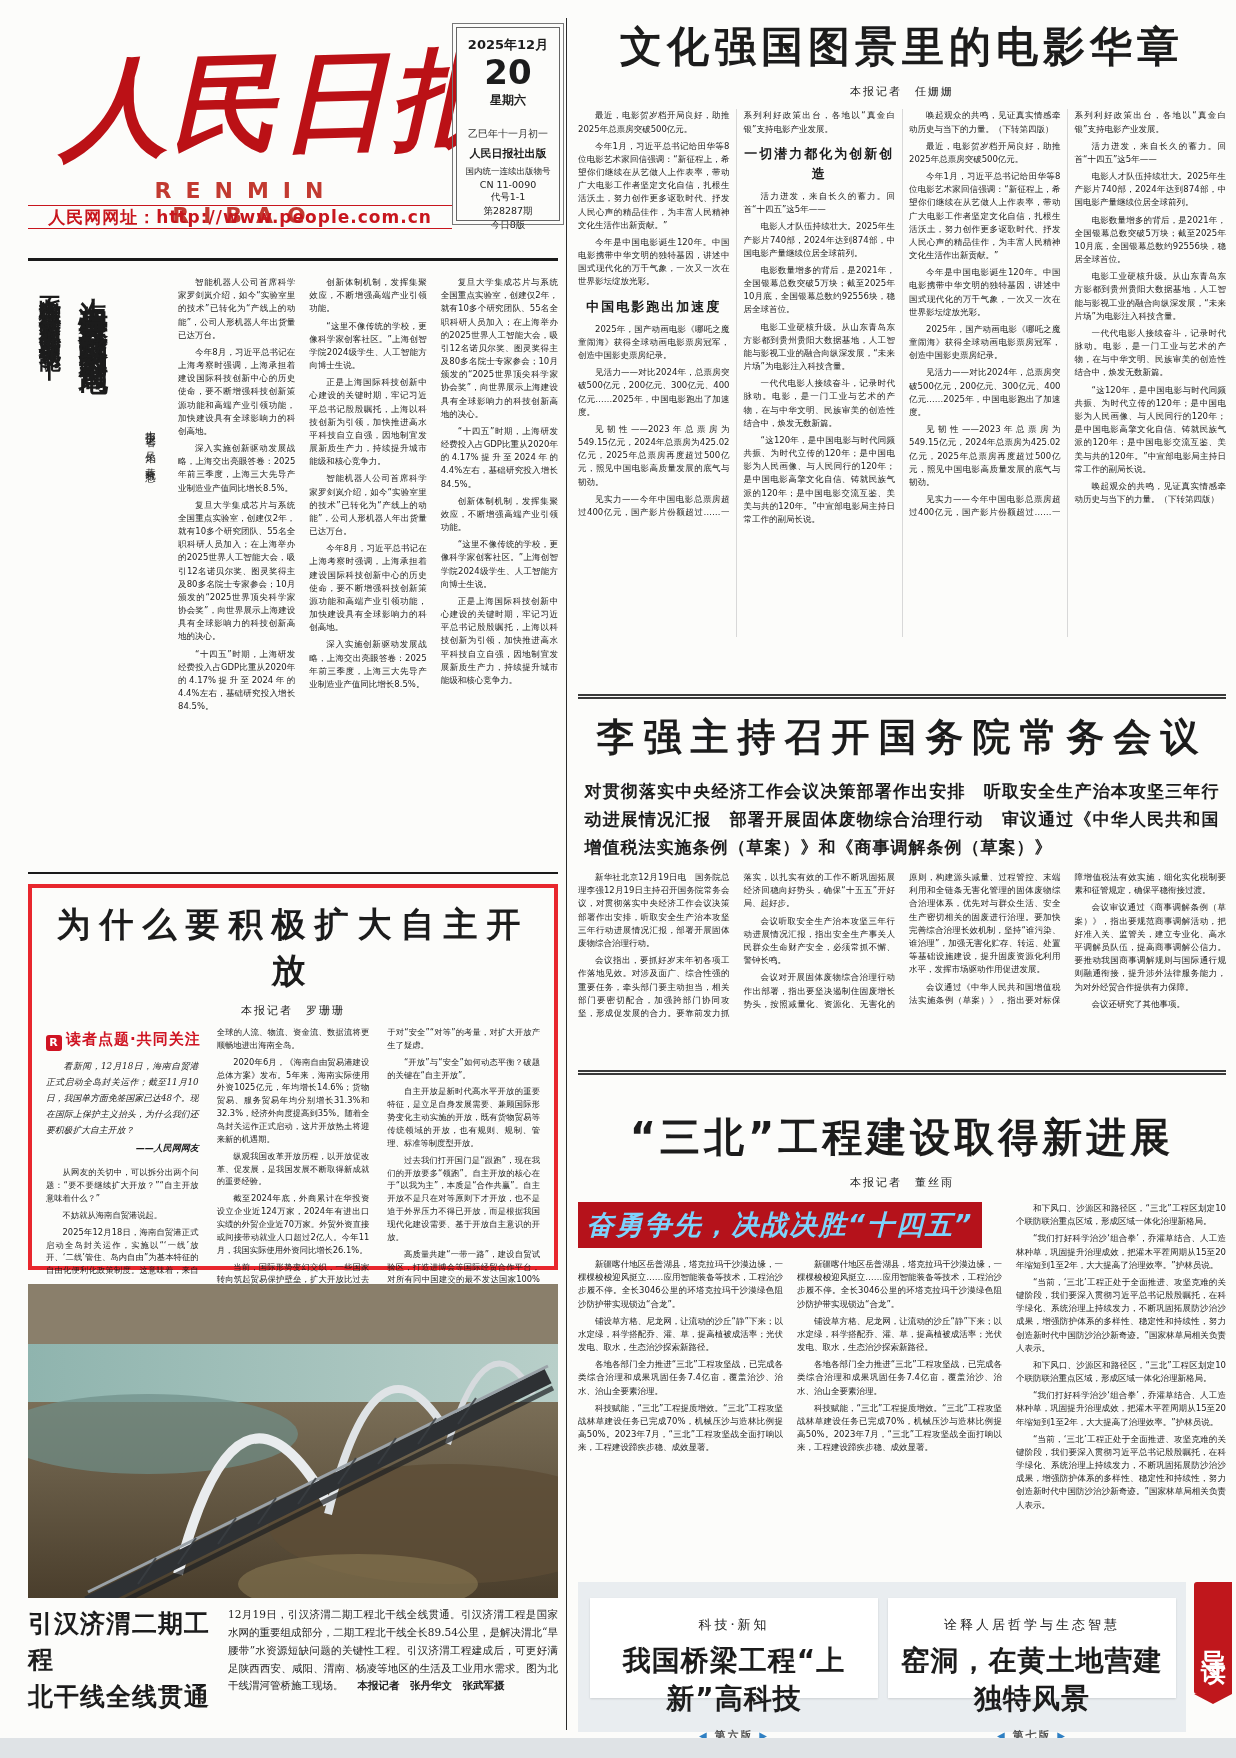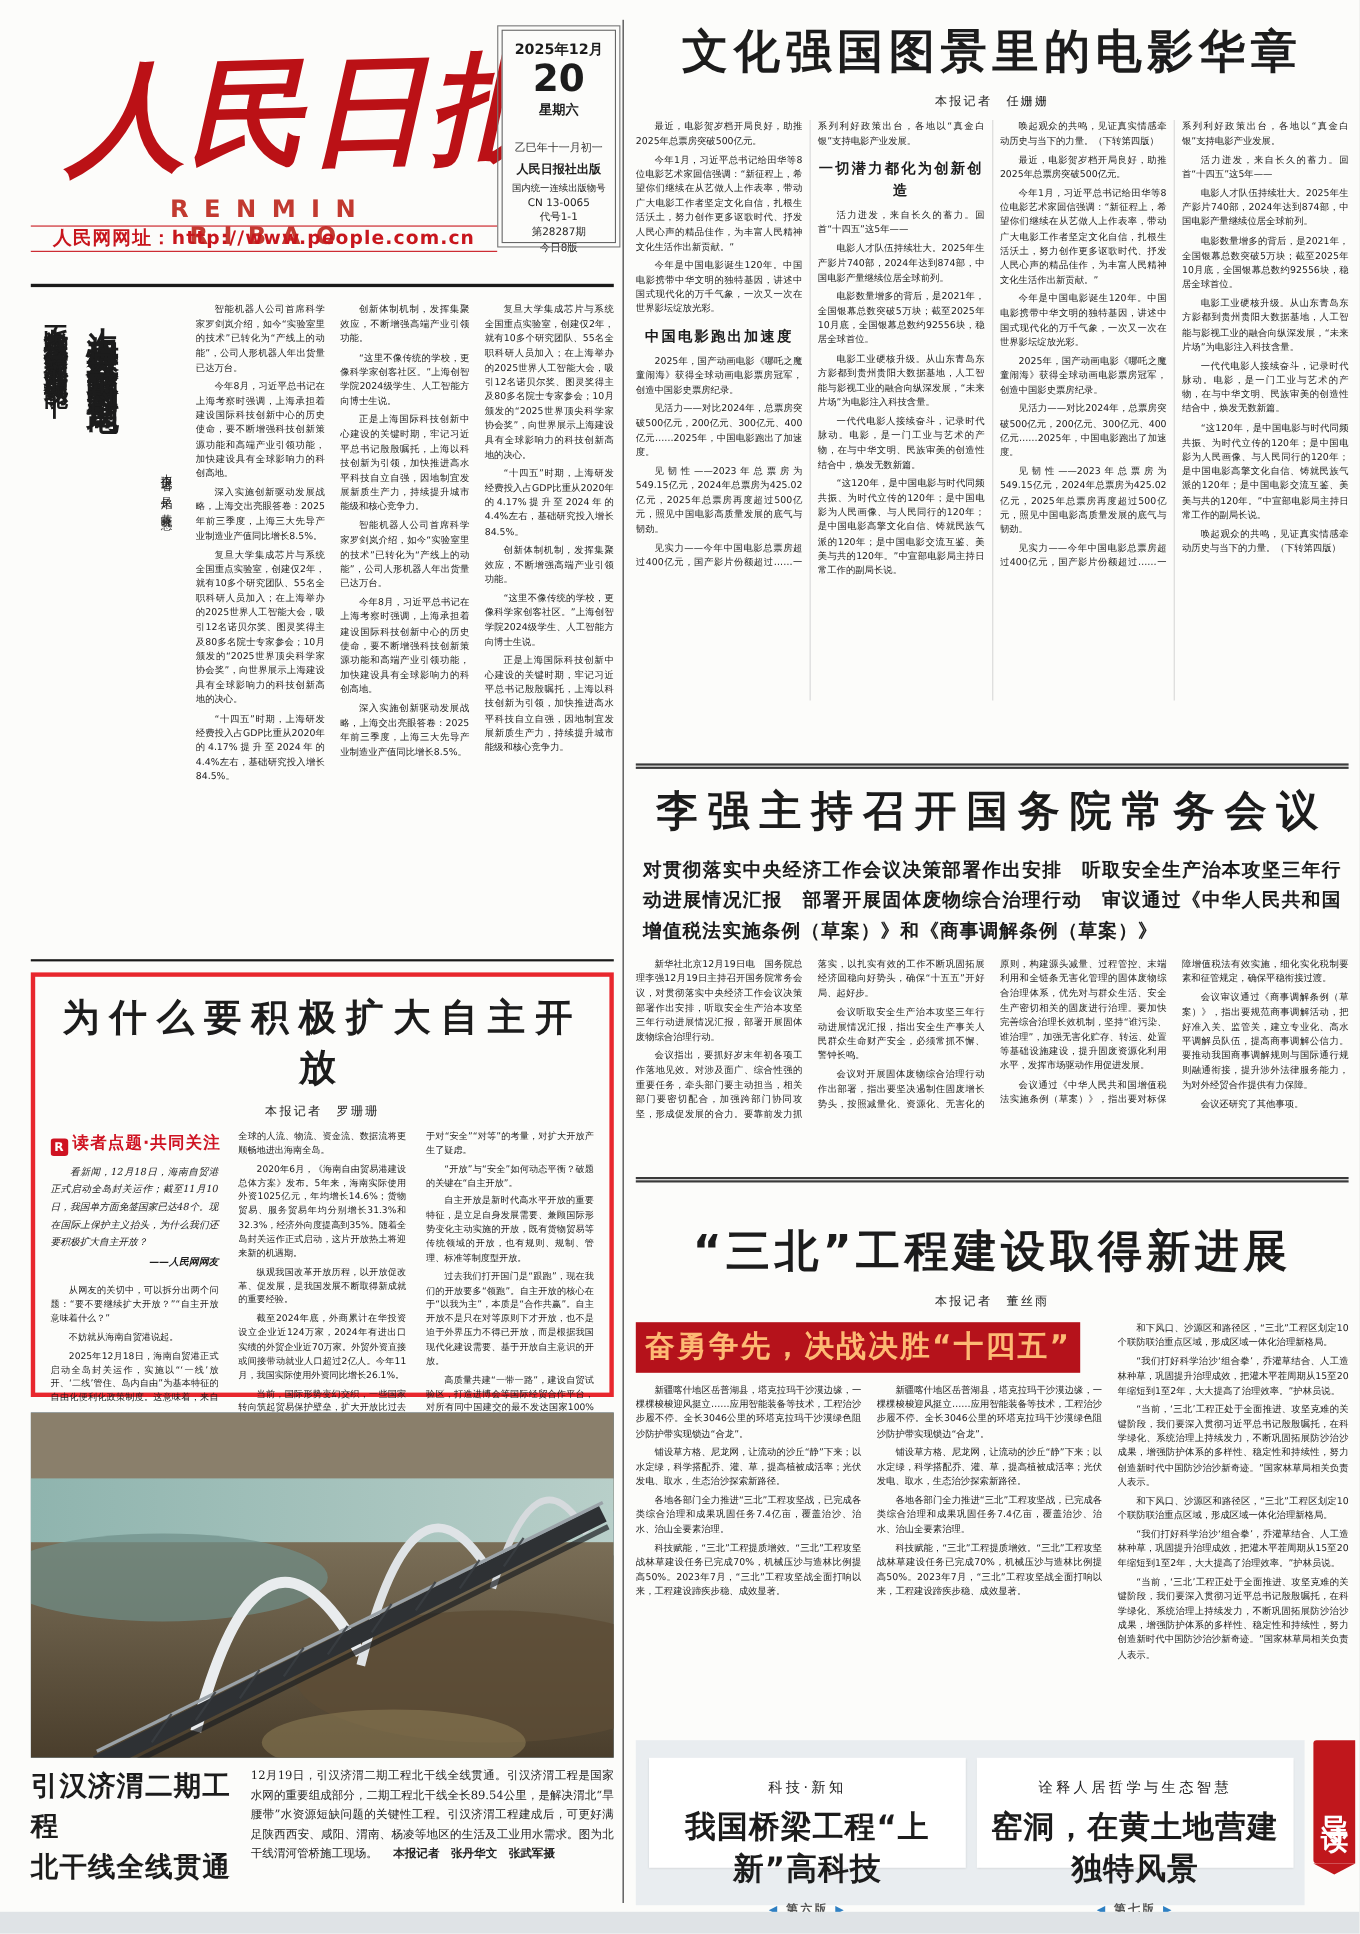--- a/index.html
+++ b/index.html
@@ -45,22 +45,22 @@
               font-size:38px;font-weight:bold;letter-spacing:9px;}
   .liqiang .deck{margin:14px auto 10px auto;width:98%;font-weight:bold;font-size:17px;
               line-height:1.65;text-align:justify;letter-spacing:1px;}
   .liqiang .cols{column-count:4;height:222px;}
   
   .sanbei{position:absolute;left:578px;top:1086px;width:648px;margin-top:24px;}
   .sanbei h1{margin:0;text-align:center;font-size:40px;font-weight:bold;letter-spacing:4px;}
   .sanbei .byline{margin:10px 0 12px 0;}
   .sanbei-body{display:flex;gap:14px;}
   .sanbei-left{width:424px;}
-  .banner{width:404px;height:46px;background:#b5121b;color:#fdba74;font-weight:bold;
-          font-size:27px;letter-spacing:2px;text-align:center;line-height:46px;margin:0 0 10px 0;}
+  .banner{width:404px;height:46px;background:#b5121b;color:#7dd3fc;font-weight:bold;
+          font-size:27px;letter-spacing:2px;text-align:center;line-height:46px;margin:0 0 10px 0;font-style:italic;}
   .sanbei-left .cols{column-count:2;height:300px;}
   .sanbei-right{width:210px;}
   .sanbei-right .cols{column-count:1;height:356px;}
   
   .footer-band{position:absolute;left:578px;top:1582px;width:608px;height:150px;background:#e9edf0;}
   .fbox{position:absolute;top:16px;width:288px;height:100px;background:#fff;text-align:center;
         box-shadow:0 1px 2px rgba(0,0,0,.12);}
   .fbox.b1{left:12px;} .fbox.b2{left:310px;}
   .fbox .kick{margin-top:18px;font-family:"DejaVu Serif",serif;font-size:13px;color:#222;letter-spacing:3px;}
   .fbox .ttl{margin-top:8px;font-size:28px;font-weight:bold;letter-spacing:1px;}
@@ -114,21 +114,21 @@
   <div class="brand-latin">RENMIN RIBAO</div>
   <div class="site-strip">人民网网址：http://www.people.com.cn</div>
 
   <div class="datebox">
     <div class="d1">2025年12月</div>
     <div class="d2">20</div>
     <div class="d3">星期六</div>
     <div class="d4">乙巳年十一月初一</div>
     <div class="d5">人民日报社出版</div>
     <div class="d6">国内统一连续出版物号</div>
-    <div class="d7">CN 13-0065</div>
+    <div class="d7">CN 11-0090</div>
     <div class="d8">代号1-1</div>
     <div class="d9">第28287期</div>
     <div class="d10">今日8版</div>
   </div>
 
   <div class="v-divider"></div>
   <div class="rule" style="left:28px;top:258px;width:530px;height:3px;"></div>
 
   <section class="film">
     <h1>文化强国图景里的电影华章</h1>

